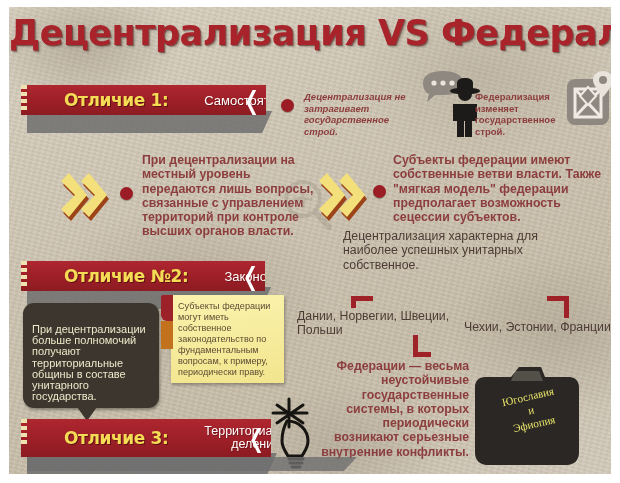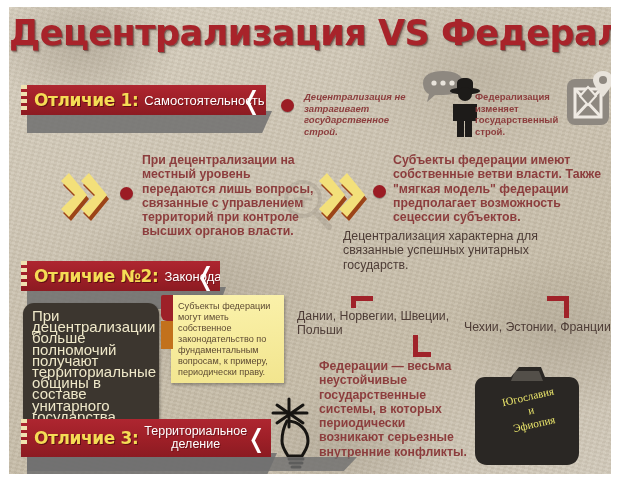--- a/index.html
+++ b/index.html
@@ -45,20 +45,21 @@
     position:absolute;left:6px;top:26px;width:100%;height:22px;
     background:#6f6f6f;opacity:.85;
     clip-path:polygon(0 0,100% 0,96% 100%,0 100%);
   }
   .banner{
     position:relative;height:30px;background:#a4212a;
     background-image:linear-gradient(180deg,#ae2630 0%,#9d1f27 55%,#8c1b22 100%);
     display:flex;align-items:center;
     clip-path:polygon(0 0, 100% 0, 100% 100%, 0 100%);
     box-shadow:0 1px 2px rgba(0,0,0,.35);
+    gap:30px;
   }
   .banner .ticks{
     width:9px;height:100%;margin-right:4px;flex:0 0 auto;
     background:
       linear-gradient(180deg,#f0e2b0 0 4px, transparent 4px 7px,
                       #f0e2b0 7px 11px, transparent 11px 14px,
                       #f0e2b0 14px 18px, transparent 18px 21px,
                       #f0e2b0 21px 25px, transparent 25px 30px);
     background-size:6px 30px;background-repeat:no-repeat;background-position:0 0;
   }
@@ -86,21 +87,21 @@
   .dot{position:absolute;width:13px;height:13px;border-radius:50%;
        background:#9b1c24;box-shadow:0 1px 1px rgba(0,0,0,.3);}
   
   .bigchev{position:absolute;width:52px;height:56px;}
   
   .dark-bubble{
     position:absolute;background:#3c362f;border-radius:11px;
     box-shadow:1px 2px 3px rgba(0,0,0,.35);
   }
   .dark-bubble .bt{
-    padding:7px 8px 6px 9px;color:#efe8c9;font-size:15px;line-height:11.2px;
+    padding:21px 8px 6px 9px;color:#efe8c9;font-size:11px;line-height:11.2px;
   }
   .dark-bubble .tail{
     position:absolute;left:54px;bottom:-13px;width:0;height:0;
     border-left:10px solid transparent;border-right:10px solid transparent;
     border-top:14px solid #3c362f;
   }
   
   .sticky{
     position:absolute;background:#f6ea9a;
     background-image:linear-gradient(175deg,#fbf2ac 0%,#f2e58e 100%);
@@ -162,21 +163,21 @@
 
       <ellipse cx="48" cy="22" rx="15" ry="3.4" fill="#1d1b19"></ellipse>
       <path d="M40 22 L40 14 C40 11 43 9 48 9 C53 9 56 11 56 14 L56 22 Z" fill="#1d1b19"></path>
 
       <circle cx="48" cy="25" r="7" fill="#1d1b19"></circle>
 
       <path d="M36 35 L60 35 L60 52 L55 52 L55 68 L48 68 L48 52 L47 52 L47 68 L40 68 L40 52 L36 52 Z" fill="#1d1b19"></path>
     </svg>
   </div>
 
-  <div class="txt small red" style="left:466px;top:84px;width:86px;">Федерализация изменяет государственный строй.</div>
+  <div class="txt small red" style="left:466px;top:84px;width:86px;">Федерализация изменяет государственное строй.</div>
 
   <div class="mapbox" style="left:556px;top:62px;">
     <svg width="50" height="62" viewBox="0 0 50 62">
       <rect x="2" y="10" width="42" height="46" rx="8" fill="#8e8880"></rect>
       <g fill="none" stroke="#efeae3" stroke-width="3">
         <path d="M10 20 L36 20 L36 48 L10 48 Z"></path>
         <path d="M10 20 L36 48 M36 20 L10 48"></path>
       </g>
       <path d="M23 18 L31 27 L23 36 L15 27 Z" fill="#8e8880" stroke="#efeae3" stroke-width="2"></path>
       <path d="M38 2 C44 2 48 6 48 11 C48 17 38 28 38 28 C38 28 28 17 28 11 C28 6 32 2 38 2 Z" fill="#e8e3db"></path>
@@ -207,23 +208,23 @@
     <svg width="58" height="56" viewBox="0 0 58 56">
       <path d="M6 12 L14 4 L32 26 L14 48 L6 40 L20 26 Z" fill="#9c4418"></path>
       <path d="M26 12 L34 4 L52 26 L34 48 L26 40 L40 26 Z" fill="#9c4418"></path>
       <path d="M4 8 L12 0 L30 22 L12 44 L4 36 L18 22 Z" fill="#f3e07a"></path>
       <path d="M24 8 L32 0 L50 22 L32 44 L24 36 L38 22 Z" fill="#f3e07a"></path>
     </svg>
   </div>
   <div class="dot" style="left:364px;top:178px;"></div>
   <div class="txt mid red" style="left:384px;top:146px;width:218px;">Субъекты федерации имеют собственные ветви власти. Также "мягкая модель" федерации предполагает возможность сецессии субъектов.</div>
 
-  <div class="txt mid plain" style="left:334px;top:222px;width:240px;">Децентрализация характерна для связанные успешных унитарных государств.</div>
-
-  <div class="banner-wrap" style="left:12px;top:254px;width:199px;">
+  <div class="txt mid plain" style="left:334px;top:222px;width:240px;">Децентрализация характерна для наиболее успешных унитарных собственное.</div>
+
+  <div class="banner-wrap" style="left:12px;top:254px;width:244px;">
     <div class="banner-shadow"></div>
     <div class="banner">
       <div class="ticks"></div>
       <span class="b-num">Отличие №2:</span>
       <span class="b-label">Законодательство</span>
       <span class="chev">❬</span>
     </div>
   </div>
 
   <div class="bracket" style="left:342px;top:281px;width:22px;height:20px;">
@@ -271,21 +272,21 @@
       <g stroke="#171512" stroke-width="3" fill="none" stroke-linecap="round">
         <path d="M22 6 L22 34 M10 12 L36 30 M36 12 L10 30 M6 20 L40 20"></path>
       </g>
       <path d="M26 24 C38 24 47 33 47 44 C47 51 43 55 41 59 L27 59 C25 55 21 51 21 44 C21 33 26 24 26 24 Z" transform="translate(-6,4)" fill="none" stroke="#171512" stroke-width="3"></path>
       <g stroke="#171512" stroke-width="3" stroke-linecap="round">
         <path d="M22 66 L36 66 M23 70 L35 70 M25 74 L33 74"></path>
       </g>
     </svg>
   </div>
 
-  <div class="txt mid red" style="left:310px;top:352px;width:150px;">Федерации — весьма неустойчивые государственные системы, в которых периодически возникают серьезные внутренние конфликты.</div>
+  <div class="txt mid red" style="left:310px;top:352px;width:150px;text-align:right;">Федерации — весьма неустойчивые государственные системы, в которых периодически возникают серьезные внутренние конфликты.</div>
 
   <div class="folder" style="left:462px;top:358px;">
     <svg width="122" height="104" viewBox="0 0 122 104">
       <path d="M4 22 C4 16 8 12 14 12 L40 12 L48 2 L70 2 L74 12 L98 12
                C104 12 108 16 108 22 L108 88 C108 95 103 100 96 100 L16 100
                C9 100 4 95 4 88 Z" fill="#2a2724"></path>
       <path d="M44 6 L68 6 L72 16 L40 16 Z" fill="#cfc7b6" opacity=".25"></path>
     </svg>
     <div class="folder-txt" style="left:14px;top:24px;width:92px;">
       <span>Югославия</span><br>

